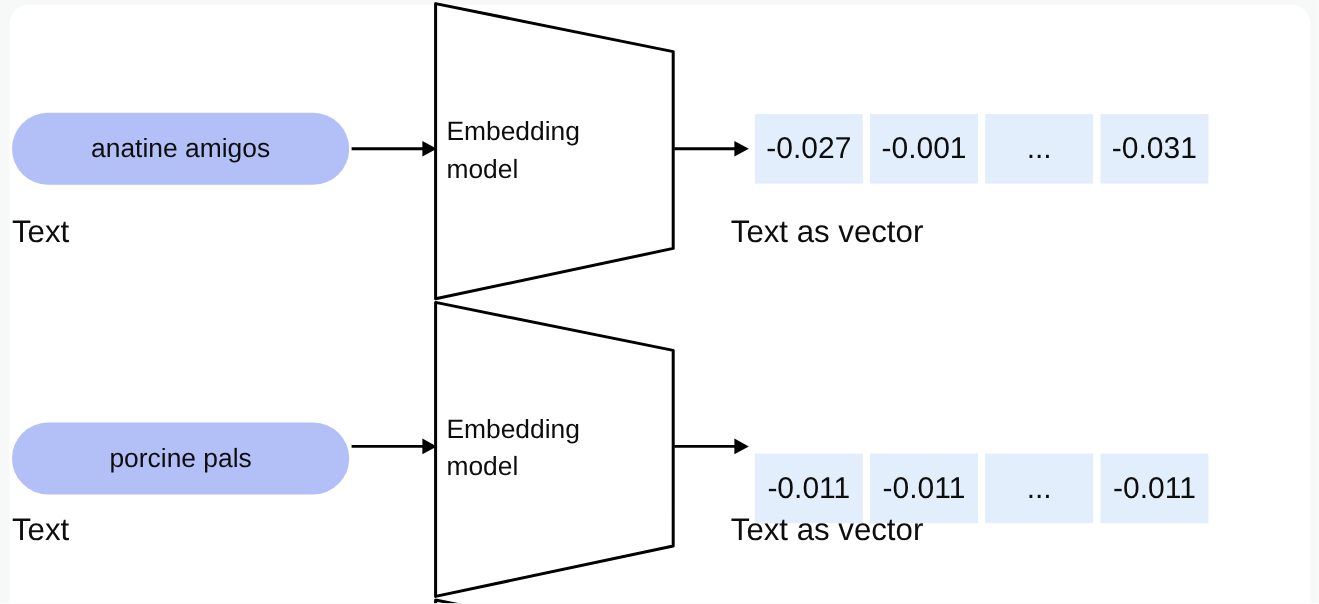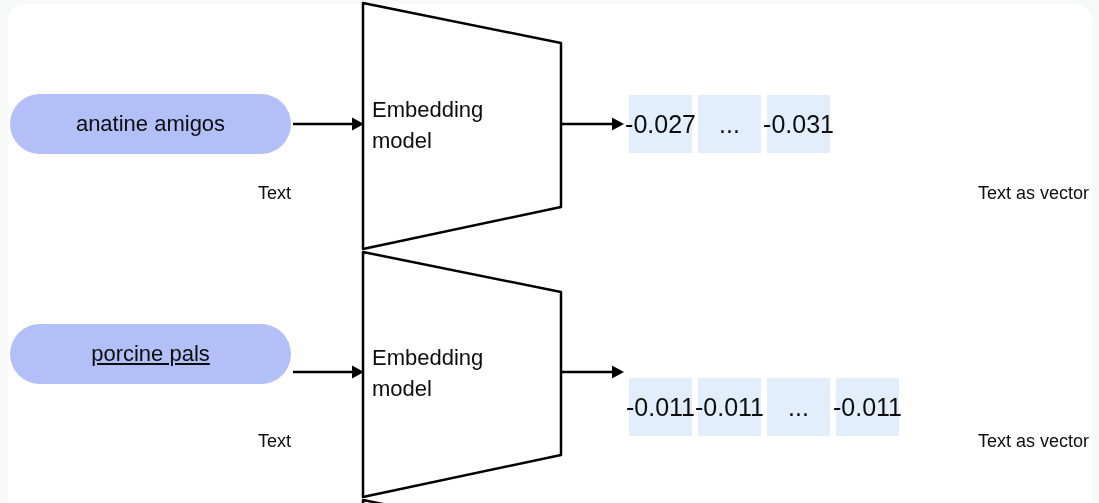--- a/index.html
+++ b/index.html
@@ -36,53 +36,53 @@
     height: 60px;
     background: #b3c0f8;
     border-radius: 30px;
     display: flex;
     align-items: center;
     justify-content: center;
     font-size: 22px;
     line-height: 1;
   }
   .pill.r1 { top: 94px; }
-  .pill.r2 { top: 324px; text-decoration: underline; }
+  .pill.r2 { top: 352px; }
   .model-label {
     position: absolute;
     left: 372px;
     width: 160px;
     font-size: 22px;
     line-height: 31px;
   }
   .model-label.r1 { top: 94px; }
   .model-label.r2 { top: 342px; }
   .cells {
     position: absolute;
     left: 629px;
     display: flex;
     gap: 6px;
   }
   .cells.r1 { top: 95px; }
   .cells.r2 { top: 358px; margin-top: 20px; }
   .cell {
-    width: 63px;
+    width: 90px;
     height: 58px;
     background: #e3eefc;
     display: flex;
     align-items: center;
     justify-content: center;
     font-size: 25px;
     line-height: 1;
     text-align: center;
   }
   .caption {
     position: absolute;
-    text-align: right;
-    font-size: 18px;
+    text-align: left;
+    font-size: 26px;
     line-height: 24px;
   }
   .caption.in1  { left: 10px;  width: 281px; top: 181px; }
   .caption.in2  { left: 10px;  width: 281px; top: 429px; }
   .caption.vec1 { left: 609px; width: 480px; top: 181px; }
   .caption.vec2 { left: 609px; width: 480px; top: 429px; }
 </style>
 </head>
 <body>
 
@@ -117,20 +117,21 @@
 
   <div class="pill r1">
     <span>anatine amigos</span>
   </div>
   <div class="caption in1">Text</div>
 
   <div class="model-label r1">Embedding model</div>
 
   <div class="cells r1">
     <div class="cell">-0.027</div>
+    <div class="cell">-0.001</div>
     <div class="cell">...</div>
     <div class="cell">-0.031</div>
   </div>
   <div class="caption vec1">Text as vector</div>
 
   <div class="pill r2">
     <span>porcine pals</span>
   </div>
   <div class="caption in2">Text</div>
 

